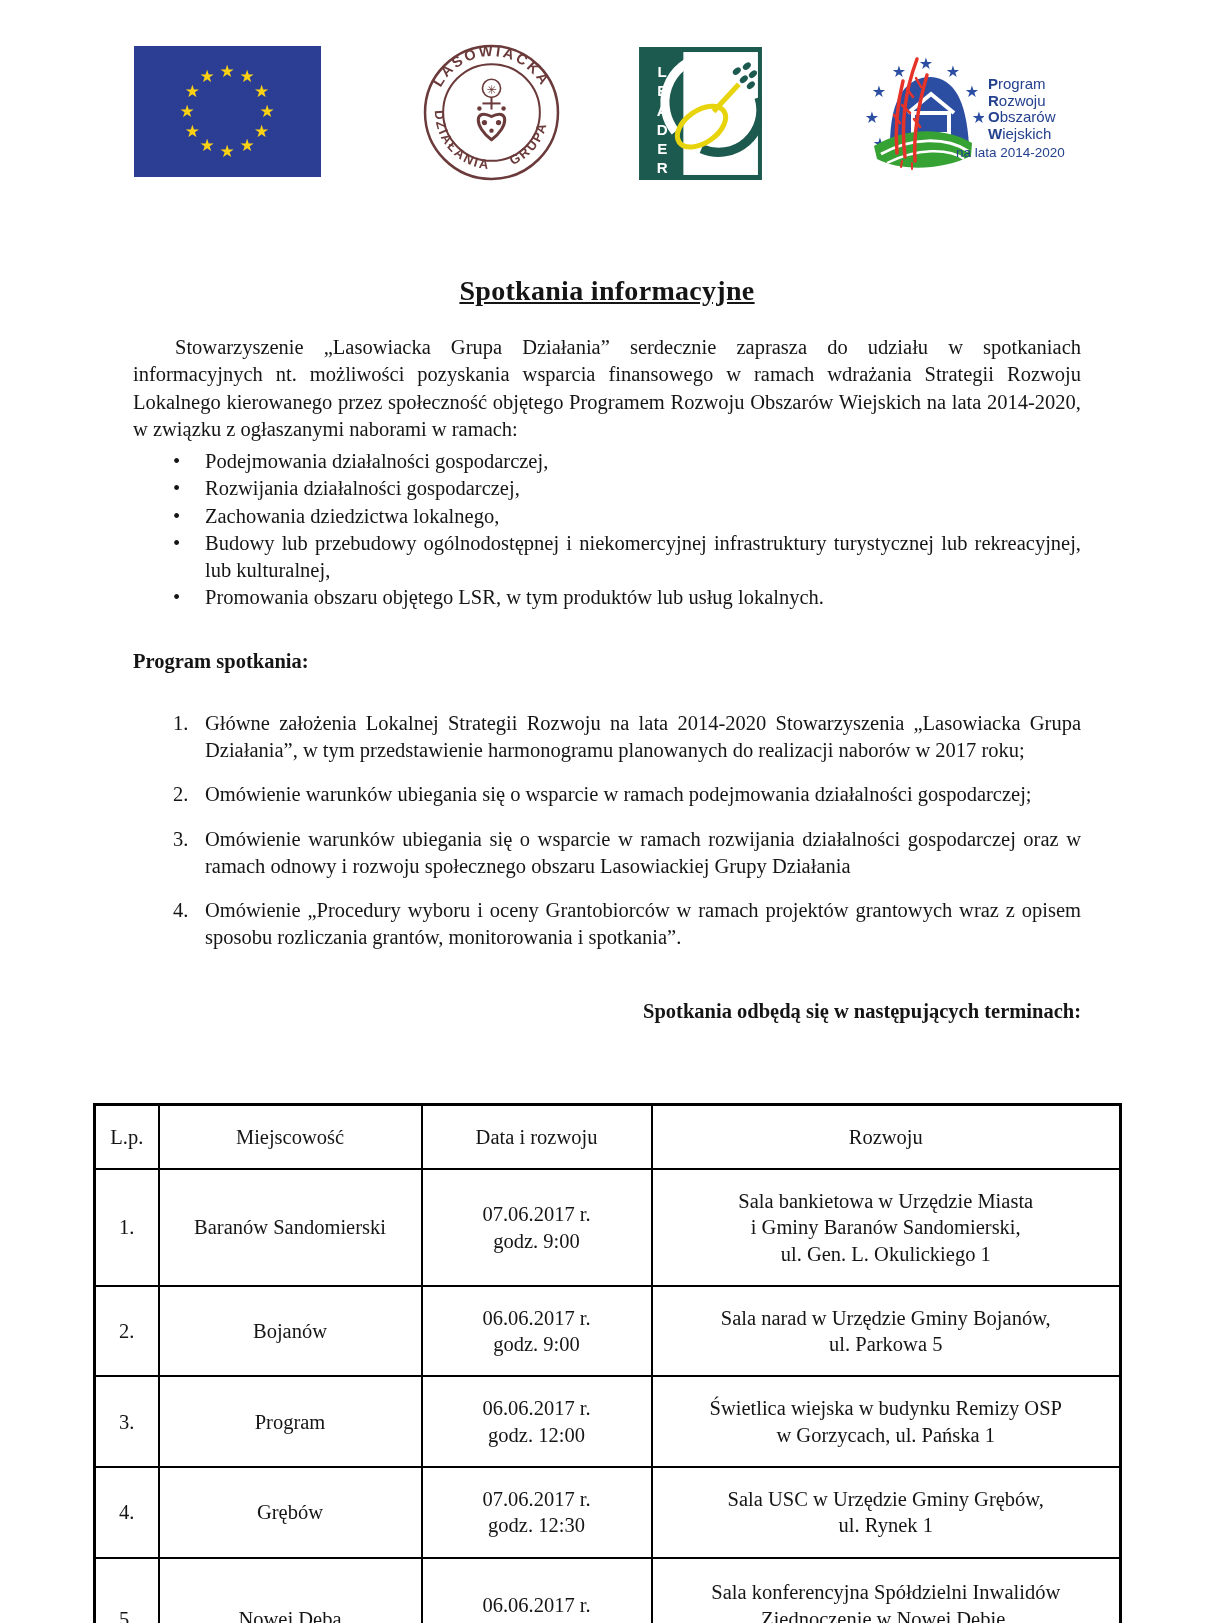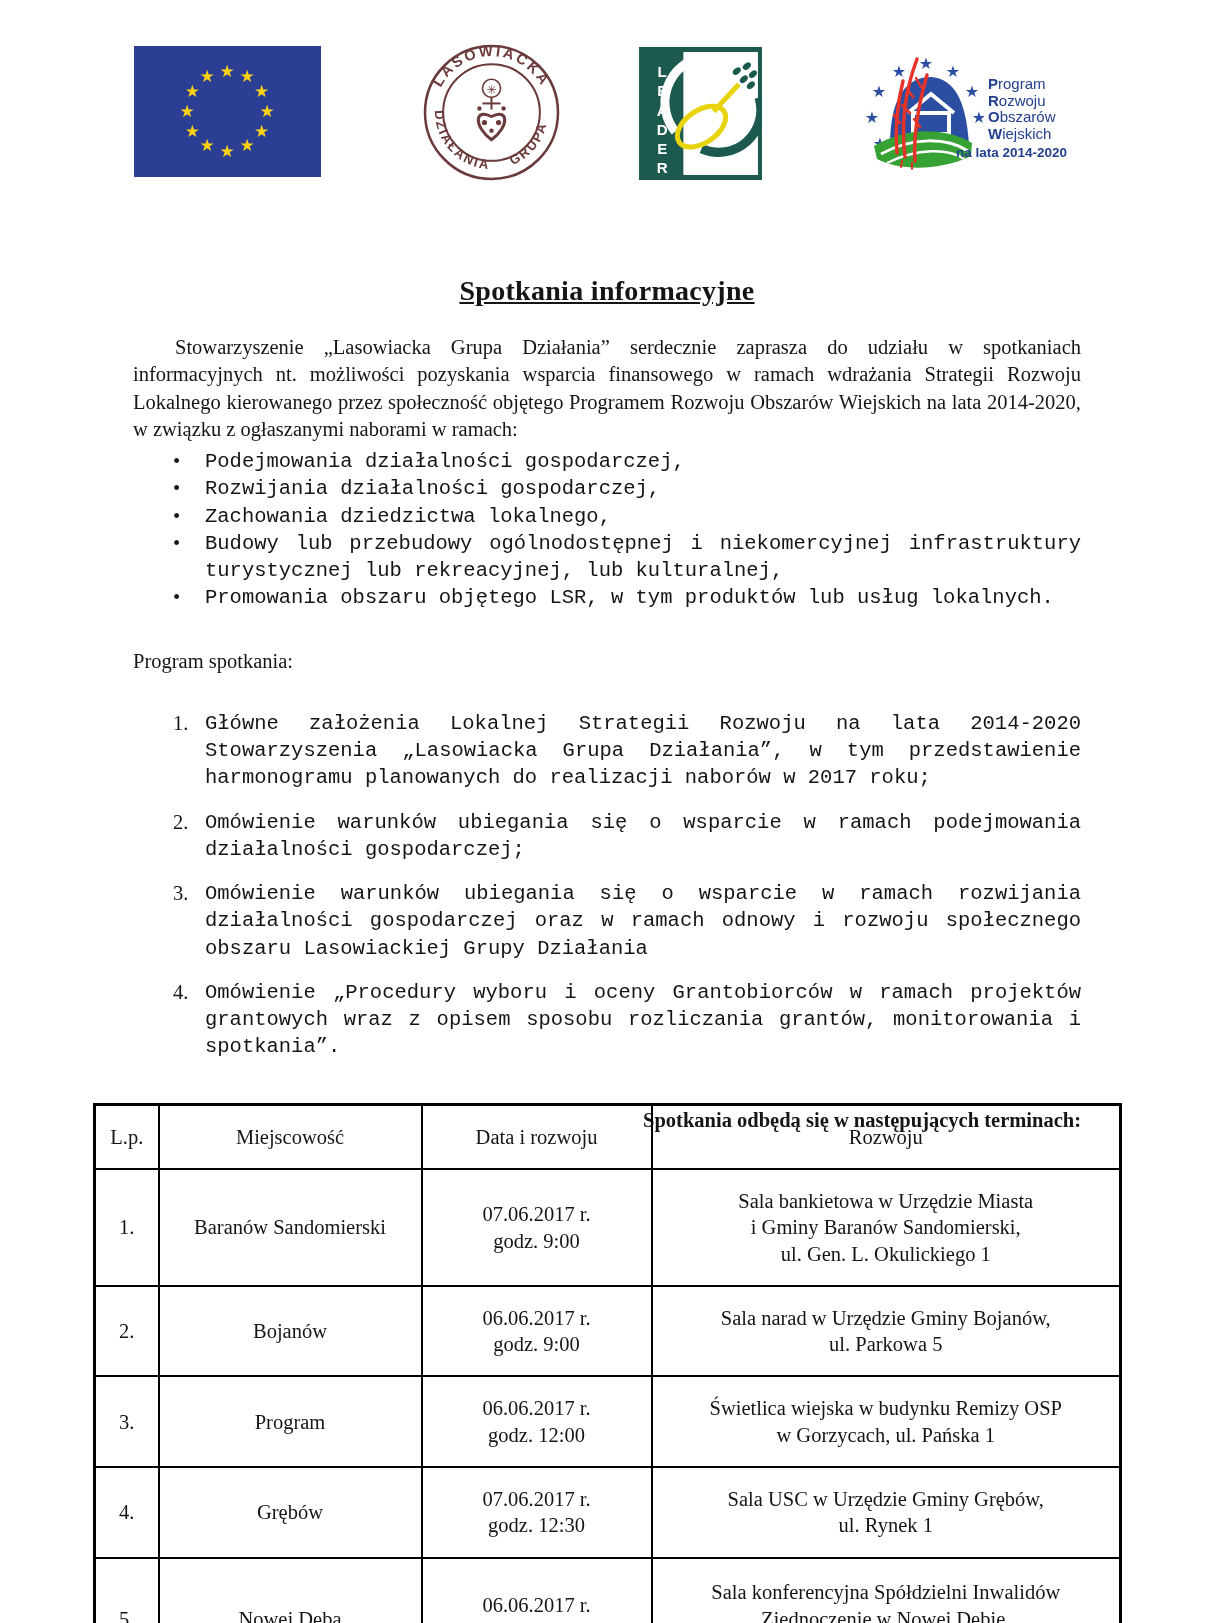--- a/index.html
+++ b/index.html
@@ -13,39 +13,39 @@
   
   .logo { position:absolute; }
   .logo-eu        { left:134px; top:46px;  width:187px; height:131px; }
   .logo-lasowiacka{ left:421px; top:42px;  width:141px; height:141px; }
   .logo-leader    { left:639px; top:47px;  width:123px; height:133px; }
   .logo-prow      { left:860px; top:52px;  width:230px; height:120px; display:flex; align-items:flex-start; }
 
   .prow-text { margin-top:24px; margin-left:4px; font-family:"Liberation Sans","DejaVu Sans",sans-serif; color:#24418e; }
   .prow-line { font-size:15px; line-height:16.5px; font-weight:400; }
   .prow-line::first-letter { font-weight:700; }
-  .prow-subtitle { margin-top:3px; margin-left:-32px; font-size:13.5px; font-weight:700; white-space:nowrap; }
+  .prow-subtitle { margin-top:3px; margin-left:-32px; font-size:13.5px; font-weight:400; white-space:nowrap; }
 
   
   .content {
     position:absolute; left:133px; top:248px; width:948px;
     font-size:20.5px; line-height:1.33;margin-top:24px;
   }
   .doc-title {
     text-align:center; font-size:28px; font-weight:bold;
     text-decoration:underline; margin-bottom:25px; letter-spacing:.3px;
   }
   .intro { text-align:justify; text-indent:42px; }
 
   .bullet-list { list-style:none; margin-top:5px; }
   .bullet-list li { display:flex; }
   .marker { flex:0 0 32px; margin-left:40px; }
-  .li-text { flex:1; text-align:justify;font-family:Liberation Mono, monospace; }
-
-  .program-heading { margin-top:36px; font-weight:normal; }
+  .li-text { flex:1; text-align:justify; }
+
+  .program-heading { margin-top:36px; font-weight:bold; }
 
   .program-list { list-style:none; margin-top:35px; }
   .program-list li { display:flex; margin-bottom:17px; }
 
   .schedule-heading { margin-top:46px; text-align:right; font-weight:bold; }
 
   
   .schedule-table {
     position:absolute; left:93px; top:1103px; width:1026px;
     border-collapse:collapse; table-layout:fixed;

